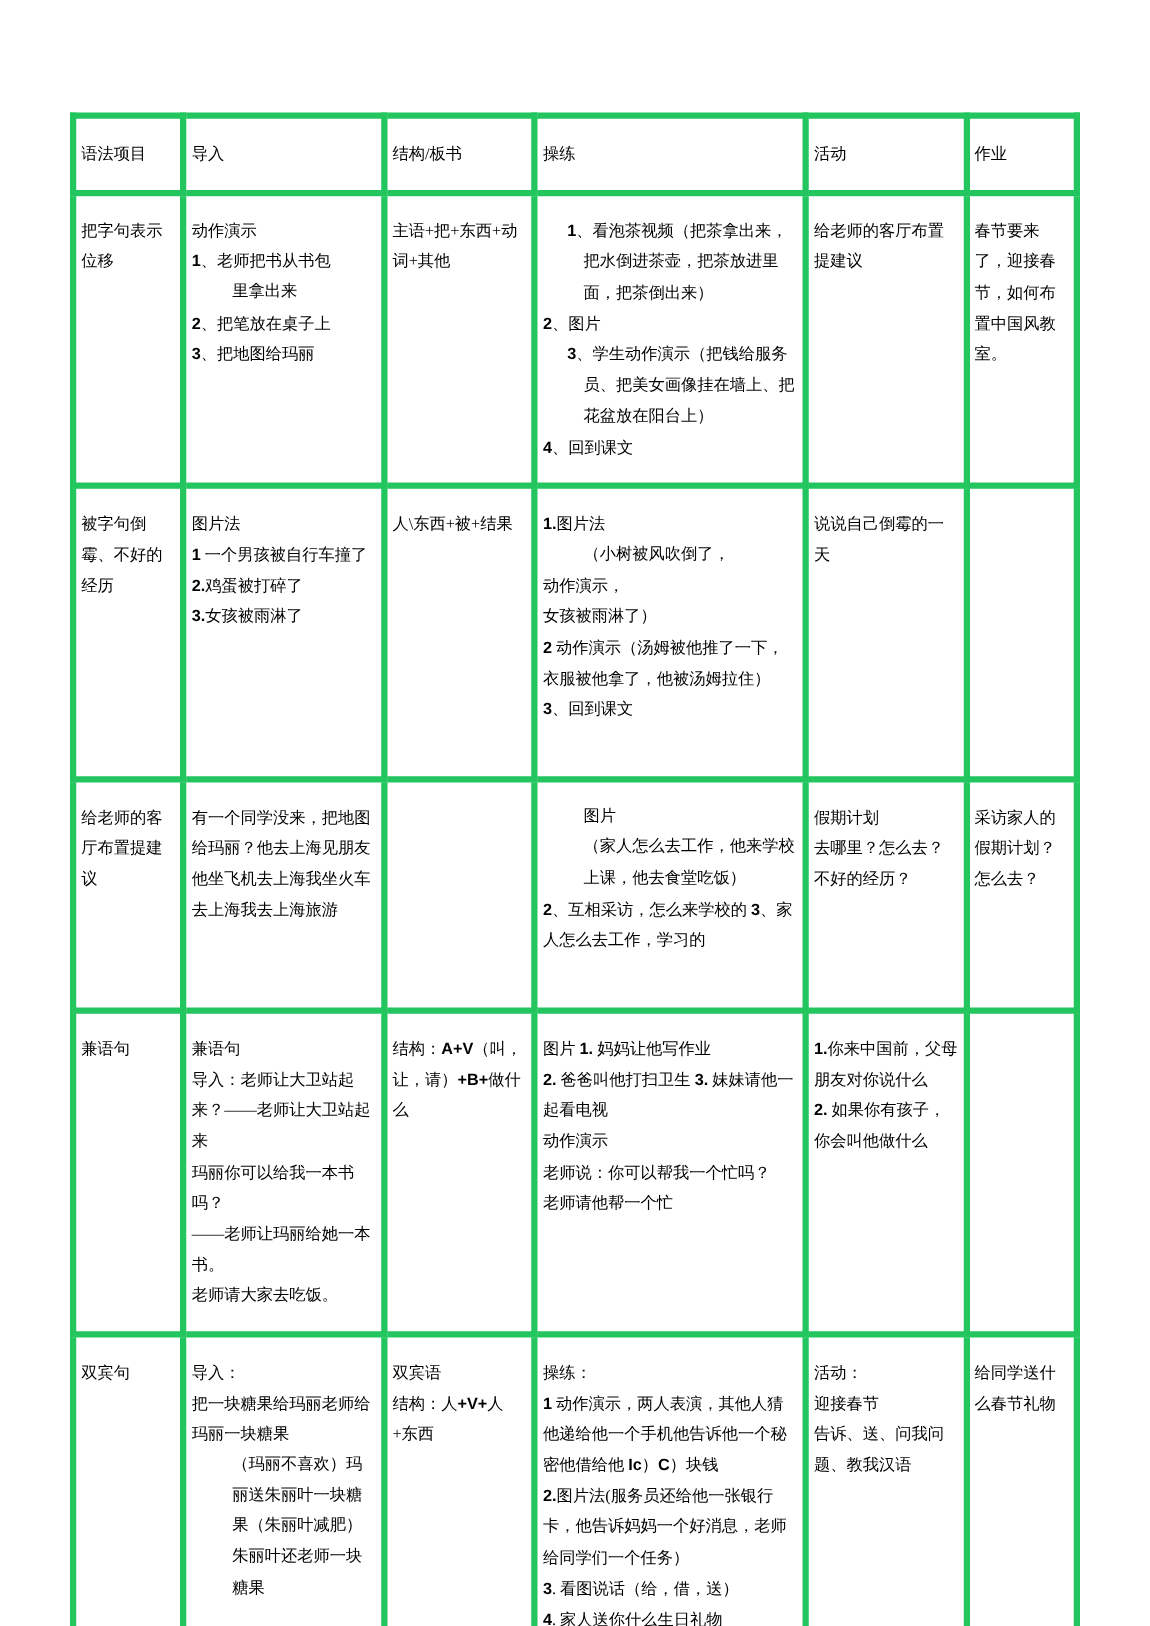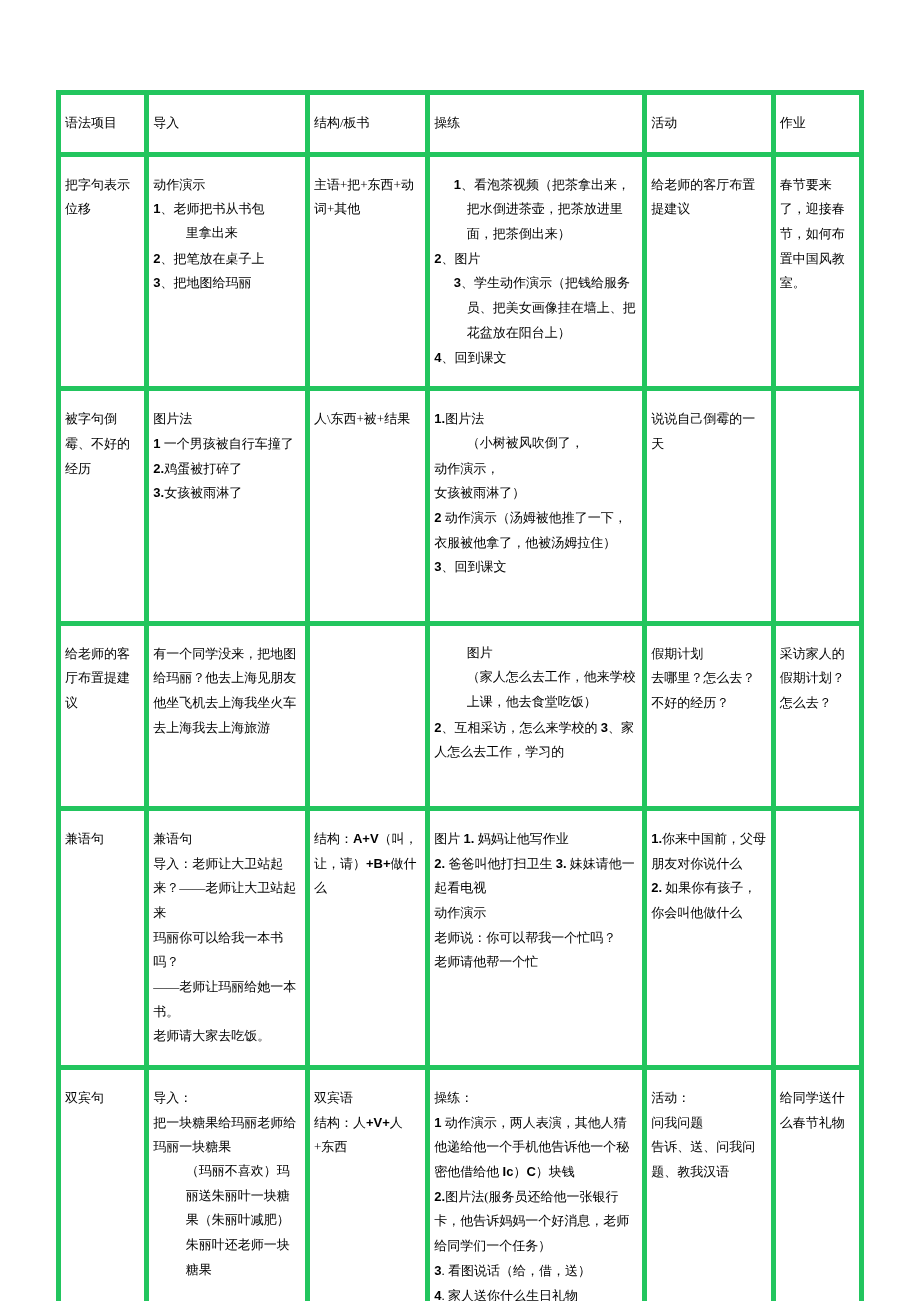--- a/index.html
+++ b/index.html
@@ -175,21 +175,21 @@
       <td>
         <span class="li">操练：</span>
         <span class="li"><span class="bold-latin">1</span> 动作演示，两人表演，其他人猜他递给他一个手机他告诉他一个秘密他借给他 <span class="bold-latin">Ic</span>）<span class="bold-latin">C</span>）块钱</span>
         <span class="li"><span class="bold-latin">2.</span>图片法(服务员还给他一张银行卡，他告诉妈妈一个好消息，老师给同学们一个任务）</span>
         <span class="li"><span class="bold-latin">3</span>. 看图说话（给，借，送）</span>
         <span class="li"><span class="bold-latin">4</span>. 家人送你什么生日礼物</span>
         <br><br><br>
       </td>
       <td>
         <span class="li">活动：</span>
-        <span class="li">问我问题</span>
+        <span class="li">迎接春节</span>
         <span class="li">告诉、送、问我问题、教我汉语</span>
       </td>
       <td>给同学送什么春节礼物</td>
     </tr>
 
   </tbody>
 </table>
 </div>
 
 </body></html>

